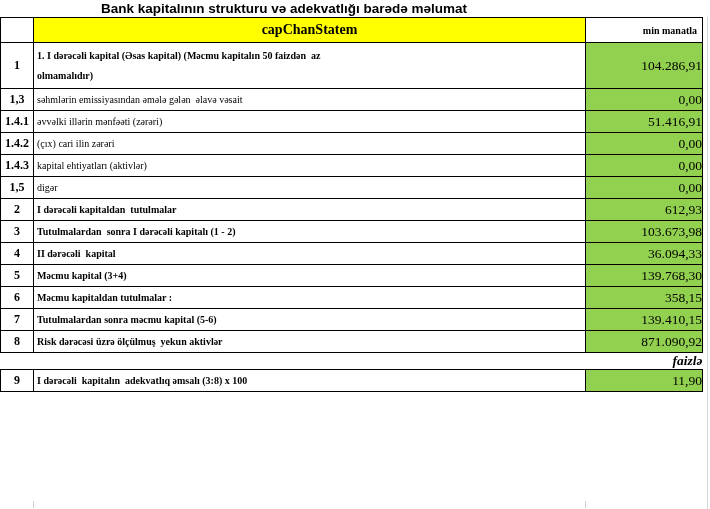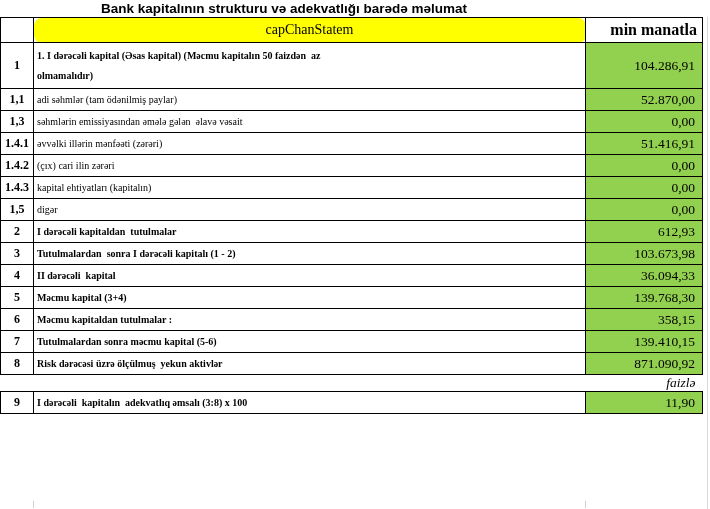--- a/index.html
+++ b/index.html
@@ -21,40 +21,40 @@
     border-collapse: collapse; table-layout: fixed;
     width: 702px;
   }
   table.cap th, table.cap td {
     border: 1px solid #000; overflow: hidden; vertical-align: middle;
   }
 
   tr.header-row { height: 25px; }
   th.num-head { background: #fff; }
   th.stmt-head {
-    background: #FFFF00; font-weight: 400; text-align: center; font-size: 14px; border-radius: 8px;
+    background: #FFFF00; font-weight: 700; text-align: center; font-size: 14px;
   }
   th.unit-head {
     background: #fff; font-weight: 700; text-align: right;
-    padding-right: 5px; font-size: 16px;
+    padding-right: 5px; font-size: 10px;
   }
 
   tr.single { height: 22px; }
   tr.tall   { height: 46px; }
-  tr.note   { height: 17px; }
+  tr.note   { height: 17px; font-weight: bold; }
 
   td.num {
     text-align: center; font-weight: 700; font-size: 12px; padding: 0 1px;
   }
   td.desc {
     padding: 0 3px; font-size: 10px; white-space: pre-wrap; line-height: 20px;
   }
   td.desc.b { font-weight: 700; }
   td.val {
-    text-align: right; padding: 0 7px; font-size: 13.5px;
+    text-align: right; padding: 0 0; font-size: 13.5px;
     background: #92D050;
   }
 
   tr.note td { border: none; background: #fff; }
   tr.note td.val { background: #fff; font-style: italic; font-size: 13.5px; }
 
   .gridline-v {
     position: absolute; width: 1px; background: #d9d9d9;
   }
   .stub-v {
@@ -82,25 +82,20 @@
       </tr>
     </thead>
     <tbody id="rows-body">
   <tr class="tall">
     <td class="num">1</td>
     <td class="desc b">1. I dərəcəli kapital (Əsas kapital) (Məcmu kapitalın 50 faizdən  az
 olmamalıdır)</td>
     <td class="val">104.286,91</td>
   </tr>
 
-  <tr class="single">
-    <td class="num">1,1</td>
-    <td class="desc">adi səhmlər (tam ödənilmiş paylar)</td>
-    <td class="val">52.870,00</td>
-  </tr>
 
 
   <tr class="single">
     <td class="num">1,3</td>
     <td class="desc">səhmlərin emissiyasından əmələ gələn  əlavə vəsait</td>
     <td class="val">0,00</td>
   </tr>
 
 
   <tr class="single">
@@ -110,21 +105,21 @@
   </tr>
 
   <tr class="single">
     <td class="num">1.4.2</td>
     <td class="desc">(çıx) cari ilin zərəri</td>
     <td class="val">0,00</td>
   </tr>
 
   <tr class="single">
     <td class="num">1.4.3</td>
-    <td class="desc">kapital ehtiyatları (kapitalın)</td>
+    <td class="desc">kapital ehtiyatları (aktivlər)</td>
     <td class="val">0,00</td>
   </tr>
 
   <tr class="single">
     <td class="num">1,5</td>
     <td class="desc">digər</td>
     <td class="val">0,00</td>
   </tr>
 
   <tr class="single">

